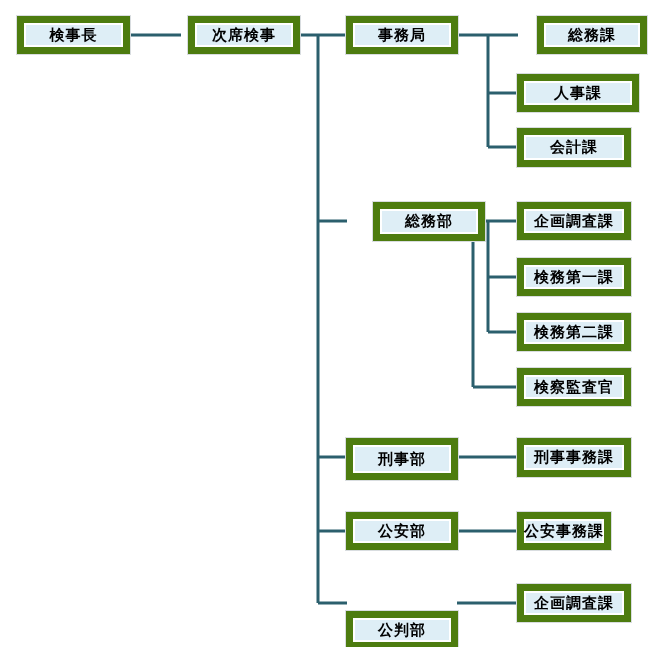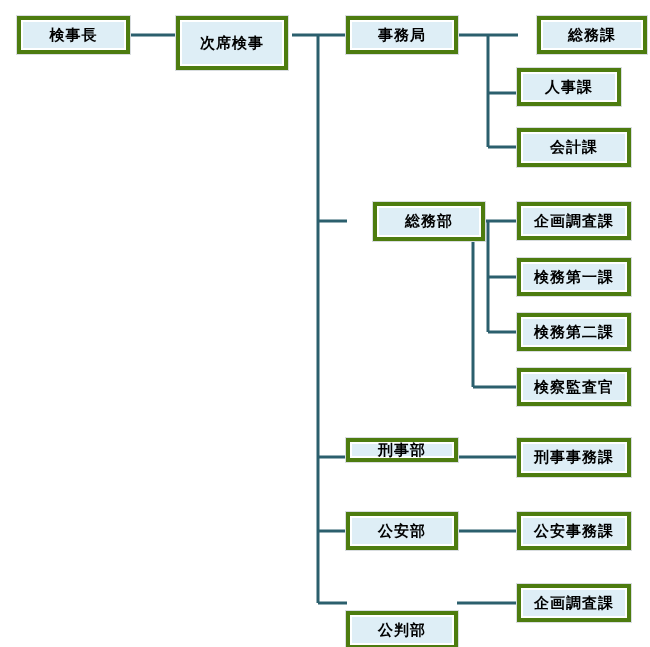--- a/index.html
+++ b/index.html
@@ -19,21 +19,21 @@
     position: absolute;
     left: 0;
     top: 0;
     width: 650px;
     height: 647px;
   }
   .node {
     position: absolute;
     box-sizing: border-box;
     background: #deeef6;
-    border: 4px solid #4d7c0f;
+    border: 7px solid #4d7c0f;
     box-shadow: inset 0 0 0 2px #ffffff, 0 0 0 1px #d9dde0;
     display: flex;
     align-items: center;
     justify-content: center;
     font-size: 15px;
     font-weight: bold;
     color: #000000;
     letter-spacing: 1px;
     white-space: nowrap;
   }
@@ -68,34 +68,34 @@
     <line x1="488" y1="277" x2="518" y2="277"></line>
     <line x1="488" y1="332" x2="518" y2="332"></line>
 
     <line x1="457" y1="457" x2="518" y2="457"></line>
     <line x1="457" y1="531" x2="518" y2="531"></line>
     <line x1="457" y1="603" x2="518" y2="603"></line>
   </svg>
 
   <div class="node" style="left:17px;  top:16px;  width:113px; height:38px;">検事長</div>
 
-  <div class="node" style="left:176px; top:16px;  width:112px; height:54px;">次席検事</div>
+  <div class="node" style="left:188px; top:16px;  width:112px; height:38px;">次席検事</div>
 
   <div class="node" style="left:346px; top:16px;  width:112px; height:38px;">事務局</div>
   <div class="node" style="left:346px; top:202px; width:112px; height:39px;margin-left:27px;">総務部</div>
-  <div class="node" style="left:346px; top:438px; width:112px; height:24px;">刑事部</div>
+  <div class="node" style="left:346px; top:438px; width:112px; height:42px;">刑事部</div>
   <div class="node" style="left:346px; top:512px; width:112px; height:38px;">公安部</div>
   <div class="node" style="left:346px; top:611px; width:112px; height:38px;font-family:Liberation Mono, monospace;">公判部</div>
 
   <div class="node" style="left:517px; top:16px;  width:110px; height:38px;margin-left:20px;">総務課</div>
-  <div class="node" style="left:517px; top:68px;  width:104px; height:38px;">人事課</div>
+  <div class="node" style="left:517px; top:74px;  width:122px; height:38px;">人事課</div>
   <div class="node" style="left:517px; top:128px; width:114px; height:39px;">会計課</div>
 
   <div class="node" style="left:517px; top:202px; width:114px; height:38px;">企画調査課</div>
   <div class="node" style="left:517px; top:258px; width:114px; height:38px;">検務第一課</div>
   <div class="node" style="left:517px; top:313px; width:114px; height:38px;">検務第二課</div>
   <div class="node" style="left:517px; top:368px; width:114px; height:38px;">検察監査官</div>
 
   <div class="node" style="left:517px; top:438px; width:114px; height:39px;">刑事事務課</div>
-  <div class="node" style="left:517px; top:512px; width:114px; height:38px;">公安事務課</div>
+  <div class="node" style="left:517px; top:512px; width:94px; height:38px;">公安事務課</div>
   <div class="node" style="left:517px; top:584px; width:114px; height:38px;">企画調査課</div>
 
 </div>
 
 </body></html>

